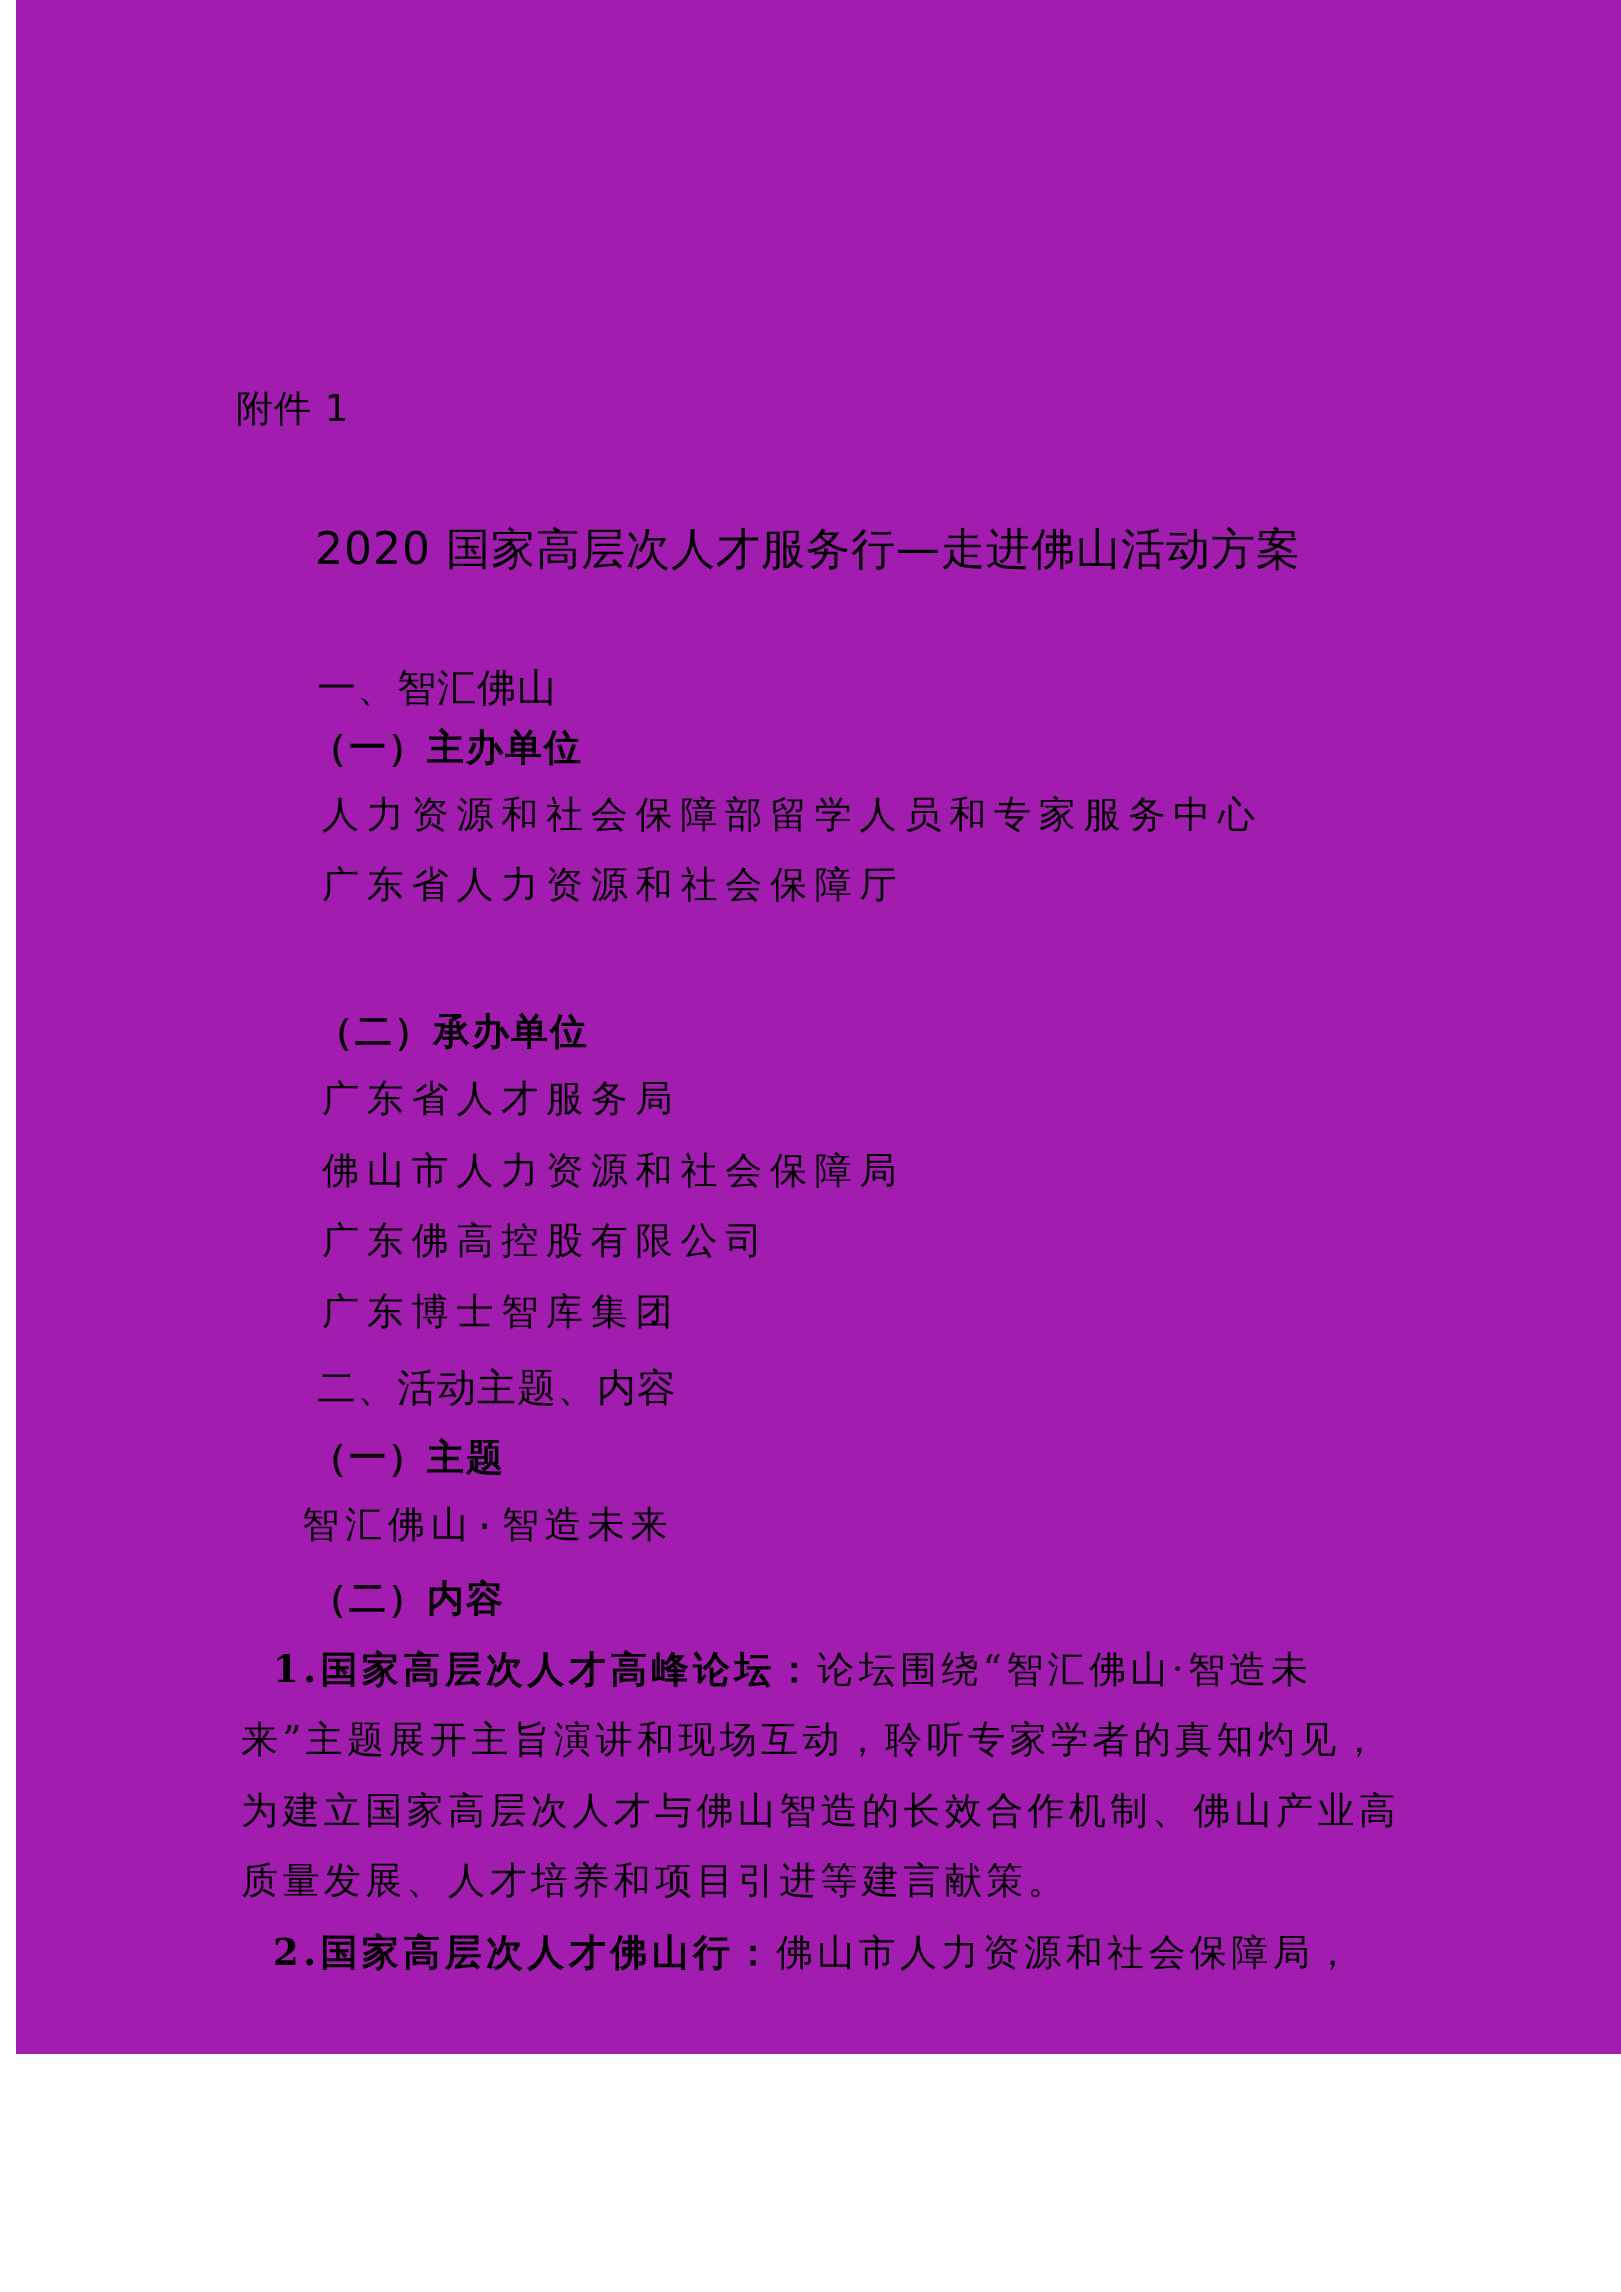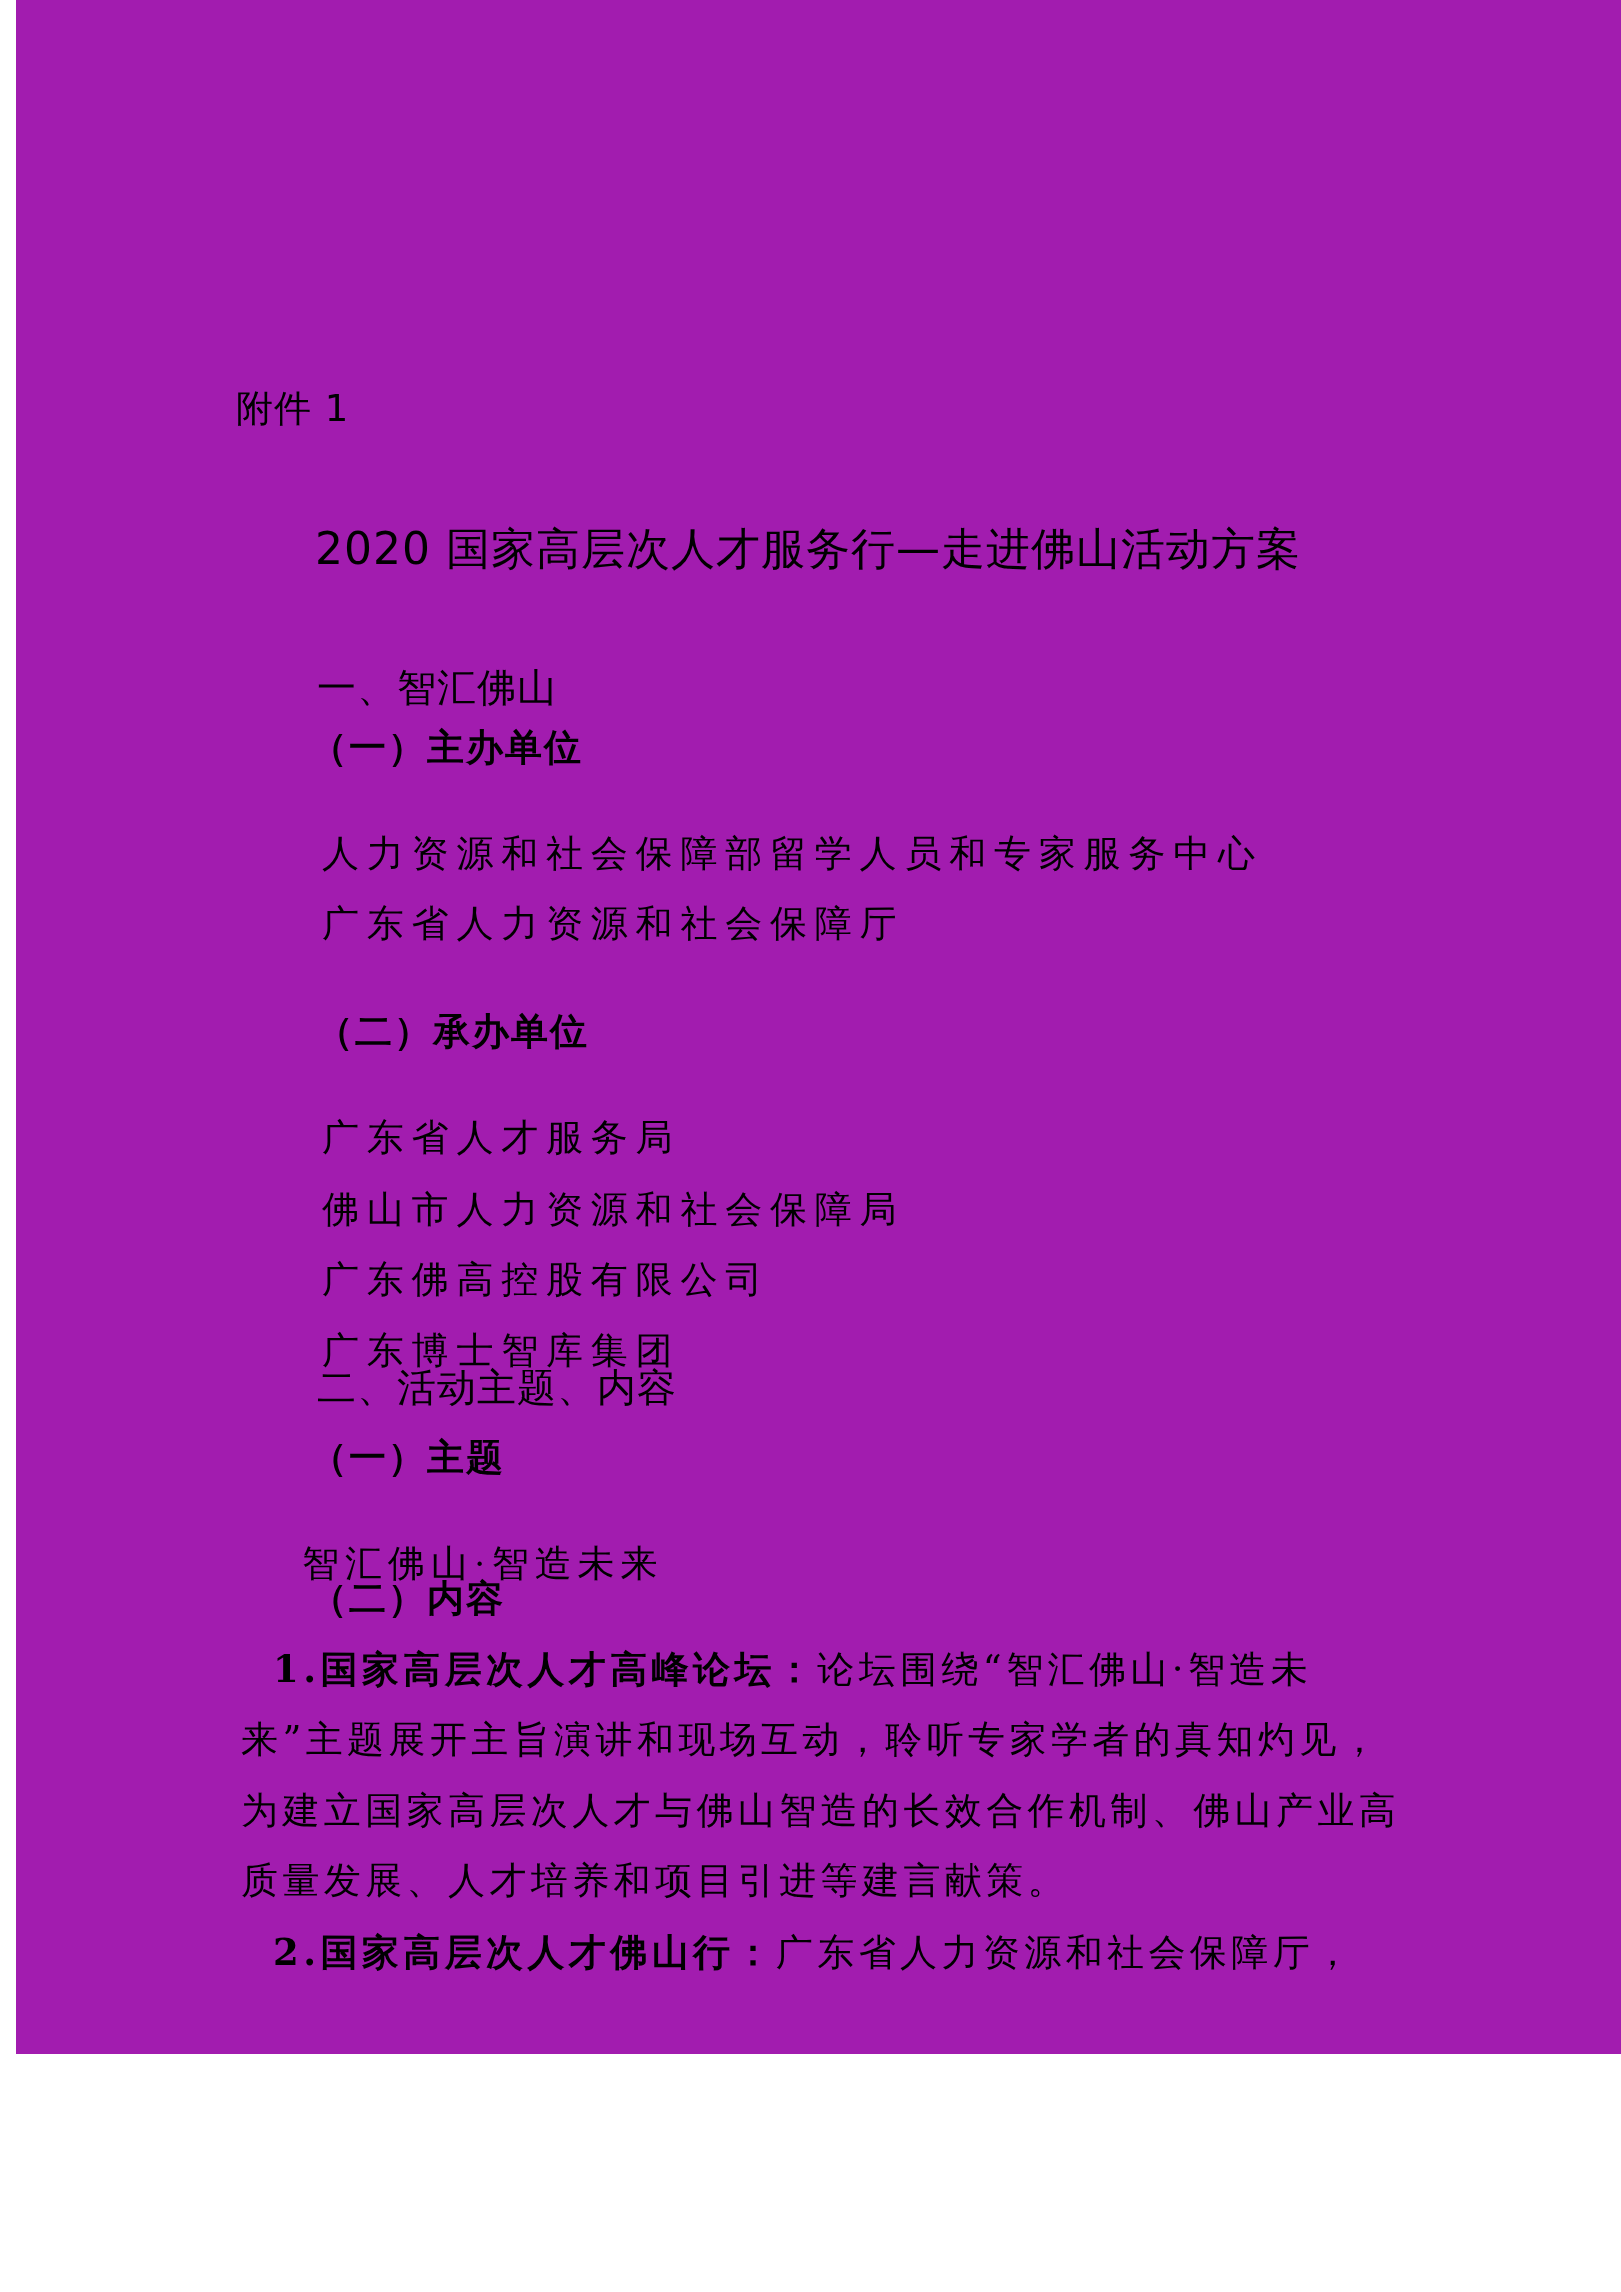--- a/index.html
+++ b/index.html
@@ -47,23 +47,22 @@
       letter-spacing: 1px;
     }
     .h2 {
       font-size: 37px;
       font-weight: bold;
       font-family: "DejaVu Serif", serif;
       letter-spacing: 2px;
     }
     .body {
       font-size: 37px;
-      font-family: Liberation Serif, serif;
+      font-family: Liberation Mono, monospace;
       letter-spacing: 7.8px;
-      margin-top: 36px;
     }
     .para {
       font-size: 37px;
       font-family: "DejaVu Serif", serif;
       letter-spacing: 4.4px;
     }
     .para b {
       font-weight: bold;
     }
   </style>
@@ -96,17 +95,17 @@
   <div class="line h2" style="left:294px; top:1580px;">（二）内容</div>
 
   <div class="line para" style="left:257px; top:1651px;">
     <b>1.国家高层次人才高峰论坛：</b><span>论坛围绕“智汇佛山·智造未</span>
   </div>
   <div class="line para" style="left:225px; top:1792px;">为建立国家高层次人才与佛山智造的长效合作机制、佛山产业高</div>
   <div class="line para" style="left:225px; top:1721px;">来”主题展开主旨演讲和现场互动，聆听专家学者的真知灼见，</div>
   <div class="line para" style="left:225px; top:1862px;">质量发展、人才培养和项目引进等建言献策。</div>
 
   <div class="line para" style="left:257px; top:1934px;">
-    <b>2.国家高层次人才佛山行：</b><span>广东省人力资源和社会保障厅，</span>
+    <b>2.国家高层次人才佛山行：</b><span>佛山市人力资源和社会保障局，</span>
   </div>
 
 </div>
 
 
 </body></html>

